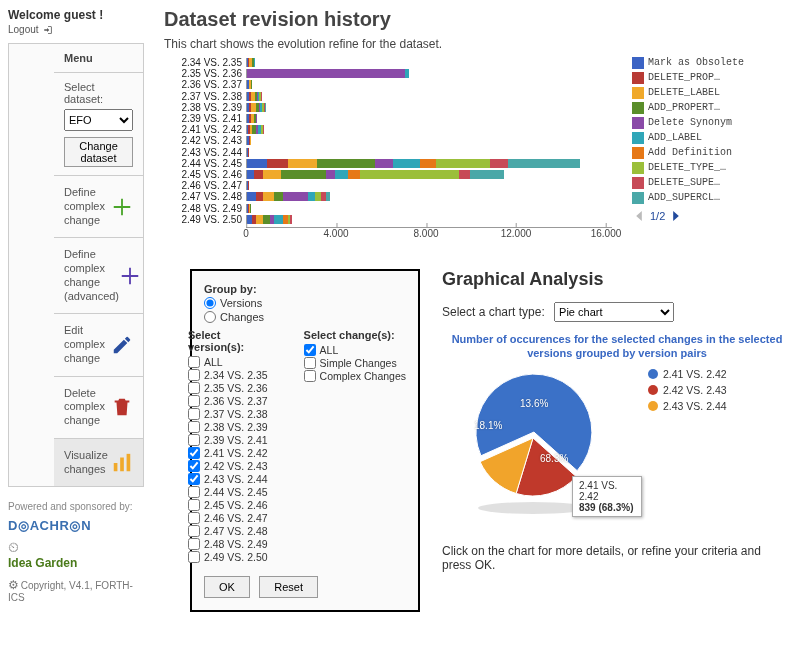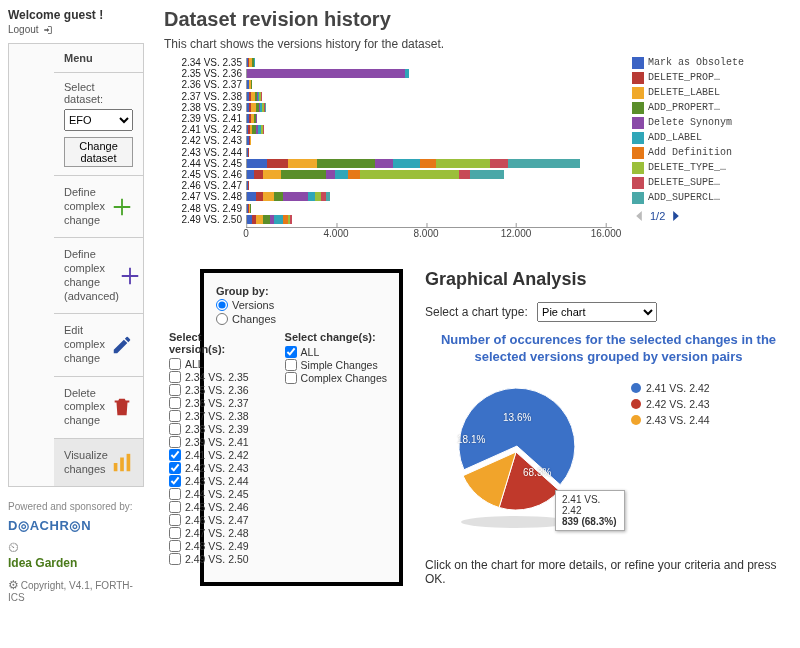--- a/index.html
+++ b/index.html
@@ -39,35 +39,35 @@
   .xaxis .tick { position:absolute; top:0; font-size:10px; color:#444; transform:translateX(-50%);}
   .xaxis .tick::before { content:""; position:absolute; top:-5px; left:50%; width:1px; height:5px; background:#999;}
 
   .hlegend { margin-left:20px; font-size:10px; color:#444; width:154px; margin-top:-2px;}
   .hlegend .li { display:flex; align-items:center; height:15px; white-space:nowrap; overflow:hidden; text-overflow:ellipsis;font-family:Liberation Mono, monospace;}
   .hlegend .sw { width:12px; height:12px; margin-right:4px; flex:none;}
   .pager { display:flex; align-items:center; font-size:11px; color:#224a9c; margin-top:4px;}
   .pager svg { width:14px; height:14px;}
 
   .lower { display:flex; margin-top:16px;}
-  .filterbox { border:4px solid #000000; background:#fafafa; padding:12px; width:203px; margin-left:36px; flex:none;}
+  .filterbox { border:2px solid #000000; background:#fafafa; padding:12px; width:230px; margin-left:26px; flex:none;}
   .filterbox .grouplabel { font-weight:bold; font-size:11px; margin-bottom:2px;}
   .filterbox .radios label { display:flex; align-items:center; font-size:11px; margin-bottom:2px;}
   .filterbox .cols { display:flex; gap:36px; margin-top:6px;justify-content:flex-end;}
   .filterbox .colhead { font-weight:bold; font-size:11px; margin-bottom:3px;}
   .filterbox label.cb { display:flex; align-items:center; font-size:10.5px; margin-bottom:1px; white-space:nowrap;}
   .filterbox input[type=checkbox],.filterbox input[type=radio]{ margin:0 4px 0 0; width:12px; height:12px;}
   .filterbox .btns { margin-top:12px;}
   .filterbox .btns button { font-size:11px; padding:4px 14px; border:1px solid #999; background:#f0f0f0; margin-right:6px; cursor:pointer;}
 
   .analysis { flex:1; margin-left:22px;}
   .analysis h3 { font-size:18px; font-weight:bold; color:#333; margin:0 0 12px 0;}
   .analysis .ctrow { font-size:12px; color:#333; margin-bottom:10px;}
   .analysis select { font-size:11px; height:20px; width:120px; margin-left:6px;}
-  .pieTitle { font-size:13px; font-weight:bold; color:#3968c3; text-align:center; margin-bottom:16px; line-height:1.3;}
+  .pieTitle { font-size:11px; font-weight:bold; color:#3968c3; text-align:center; margin-bottom:8px; line-height:1.3;}
   .pieblock { display:flex; align-items:flex-start;}
   .piewrap { position:relative; width:200px; height:150px;}
   .pie-svg {width:150px; height:150px; position:absolute; left:16px; top:0;}
   .slabel { position:absolute; font-size:10px; color:#fff; text-shadow:0 0 2px rgba(0,0,0,0.4);}
   .tooltip { position:absolute; background:#fff; border:1px solid #aaa; padding:3px 6px; font-size:10px; color:#333; box-shadow:1px 1px 3px rgba(0,0,0,0.3);}
   .pielegend { margin-left:6px; font-size:10.5px; color:#333;}
   .pielegend .li {display:flex; align-items:center; margin-bottom:4px;}
   .pielegend .dot {width:10px;height:10px;border-radius:50%;margin-right:5px;}
   .footnote { font-size:12px; color:#333; margin-top:26px;}
 </style>
@@ -135,21 +135,21 @@
         <span class="brand1">D</span><span class="brand1 o">◎</span><span class="brand1">ACHR</span><span class="brand1 o">◎</span><span class="brand1">N</span>
       </div>
       <div style="margin-top:6px; font-size:14px;">⏲</div>
       <div class="brand2">Idea Garden</div>
       <div class="copy"><span class="gear">⚙</span><span>Copyright, V4.1, FORTH-ICS</span></div>
     </div>
   </aside>
 
   <main class="main">
     <h2 class="title">Dataset revision history</h2>
-    <div class="subtitle">This chart shows the versions history for the dataset.</div>
+    <div class="subtitle">This chart shows the evolution refine for the dataset.</div>
 
     <div class="barblock">
       <div class="barchart">
         <div id="barrows">
             <div class="barrow">
               <div class="cat">2.34 VS. 2.35</div>
               <div class="track">
                 <div class="seg" style="left:0px;width:0.9px;background:#3b63c4"></div>
                 <div class="seg" style="left:0.9px;width:1.3499999999999999px;background:#b83a34"></div>
                 <div class="seg" style="left:2.25px;width:2.6999999999999997px;background:#f0a92b"></div>
@@ -469,20 +469,24 @@
                 <label class="cb">
                   <input type="checkbox" style="">
                   <span>Simple Changes</span>
                 </label>
                 <label class="cb">
                   <input type="checkbox" style="">
                   <span>Complex Changes</span>
                 </label>
               </div>
           </div>
+        </div>
+        <div class="btns">
+          <button>OK</button>
+          <button>Reset</button>
         </div>
       </div>
 
       <div class="analysis">
         <h3>Graphical Analysis</h3>
         <div class="ctrow">
           <span>Select a chart type:</span>
           <select><option>Pie chart</option></select>
         </div>
         <div class="pieTitle">Number of occurences for the selected changes in the selected versions grouped by version pairs</div>

